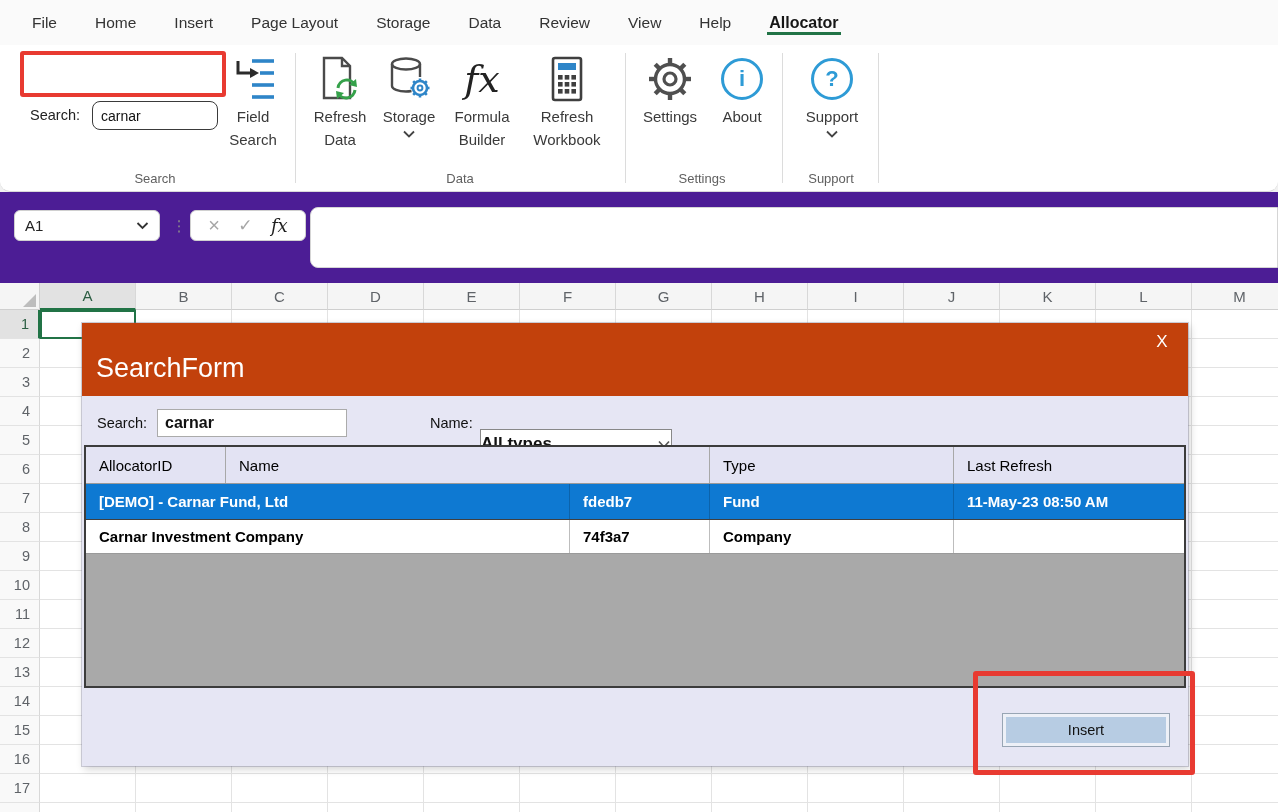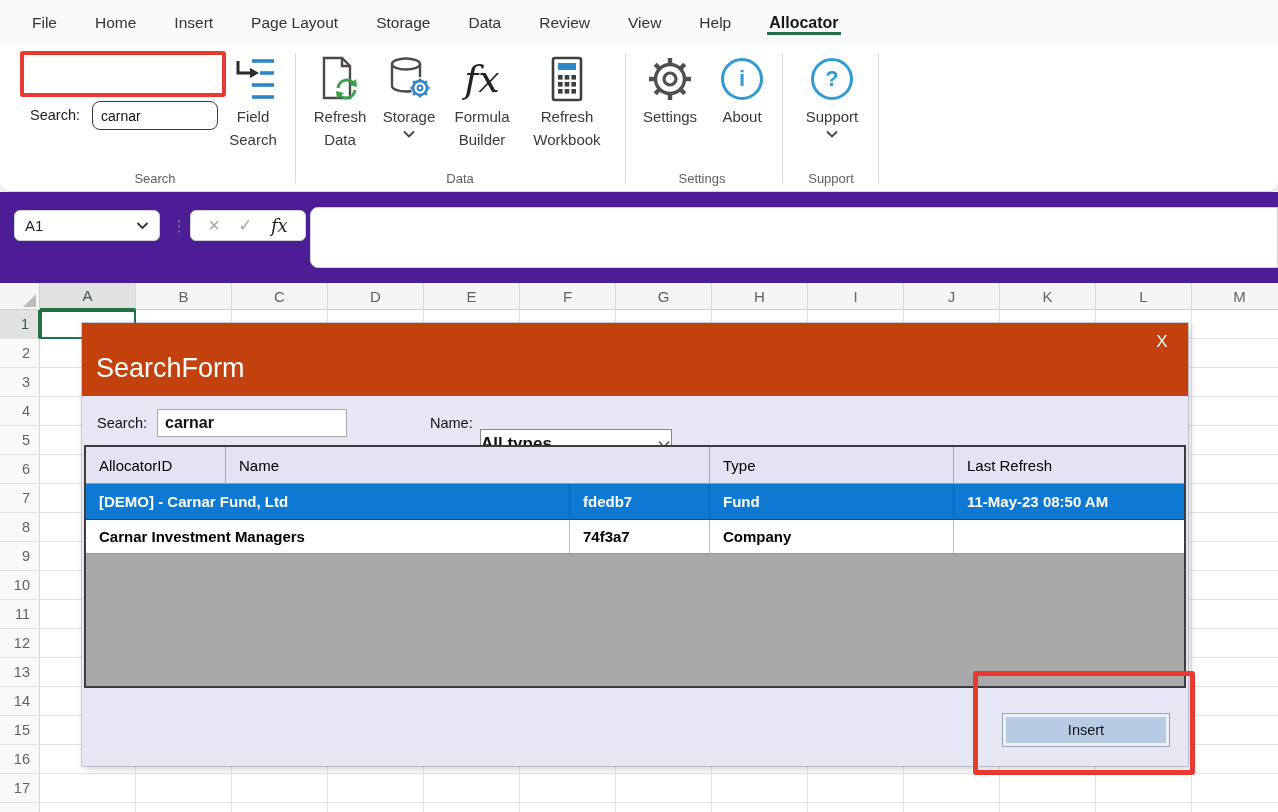--- a/index.html
+++ b/index.html
@@ -346,21 +346,21 @@
         <div class="c c2">Type</div>
         <div class="c c3">Last Refresh</div>
       </div>
       <div class="trow trdata tr-sel">
         <div class="c c0">[DEMO] - Carnar Fund, Ltd</div>
         <div class="c c1">fdedb7</div>
         <div class="c c2">Fund</div>
         <div class="c c3">11-May-23 08:50 AM</div>
       </div>
       <div class="trow trdata tr-plain">
-        <div class="c c0">Carnar Investment Managers</div>
+        <div class="c c0">Carnar Investment Company</div>
         <div class="c c1">74f3a7</div>
         <div class="c c2">Company</div>
         <div class="c c3"></div>
       </div>
     </div>
 
     <div class="insert-btn">Insert</div>
   </div>
 
   <div class="red-rect-b"></div>

